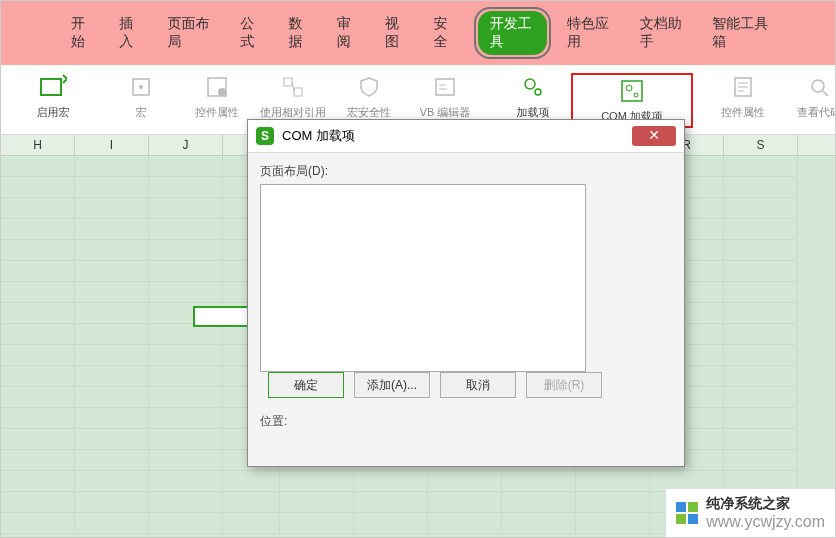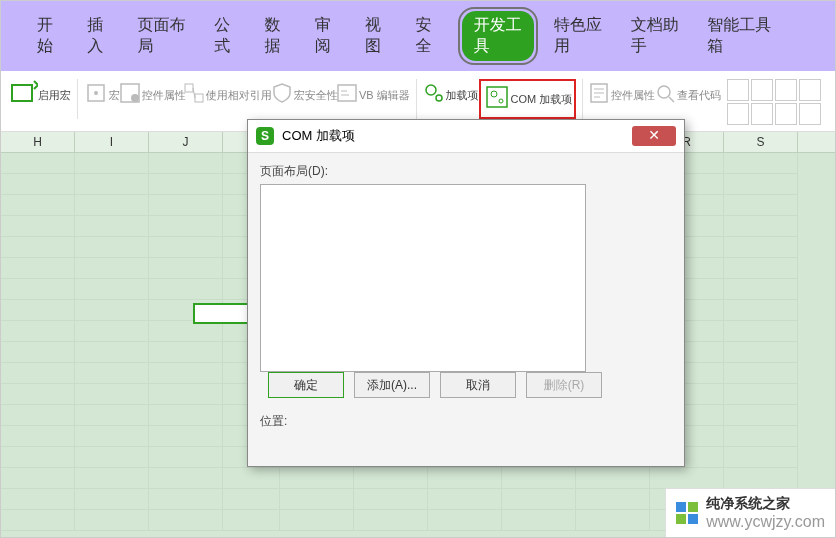--- a/index.html
+++ b/index.html
@@ -1,26 +1,26 @@
 <!DOCTYPE html>
 <html><head>
 <meta charset="utf-8">
 <style>
   * { box-sizing: border-box; margin: 0; padding: 0; font-family: "Microsoft YaHei", sans-serif; }
   body { width: 836px; height: 538px; background: #f5f5f5; overflow: hidden; position: relative; border: 1px solid #ccc; }
   
   
-  .tabs { display: flex; align-items: center; padding: 6px 50px 6px 24px; background: #c4b5fd; font-size: 16px; color: #333; }
+  .tabs { display: flex; align-items: center; padding: 6px 50px 6px 58px; background: #fca5a5; font-size: 14px; color: #333; }
   .tab { padding: 4px 8px; margin: 0 4px; cursor: pointer; }
   .tab.hi { border: 2px solid #737373; border-radius: 16px; padding: 2px 2px; }
   .tab.hi .tab-inner { background: #2ea121; color: #fff; border-radius: 14px; padding: 4px 12px; display: inline-block; }
   
   
   .ribbon { display: flex; align-items: flex-start; padding: 8px 14px 6px 14px; background: #fff; border-bottom: 1px solid #ddd; }
-  .rgroup { display: flex; flex-direction: row; align-items: center; justify-content: flex-end; margin: 0 0; color: #999; min-width: 36px; }
+  .rgroup { display: flex; flex-direction: column; align-items: center; justify-content: flex-end; margin: 0 20px; color: #999; min-width: 36px; }
   .rgroup .ricon { width: 28px; height: 28px; margin-bottom: 4px; display:flex; align-items:center; justify-content:center; }
   .rgroup .rlabel { font-size: 11px; color: #888; white-space: nowrap; }
   .rgroup.dark .rlabel { color: #444; }
   .sep { width: 1px; height: 40px; background: #e0e0e0; margin: 0 6px; }
   .redbox { border: 2px solid #d22; padding: 2px 2px; display:flex; }
   .smallicons { display:grid; grid-template-columns: repeat(4, 22px); grid-auto-rows: 22px; gap: 2px; margin-left: 6px; }
   .smallicons div { border:1px solid #ccc; }
   
   
   .sheet { position: relative; height: 420px; background: #d4e7d4; }

